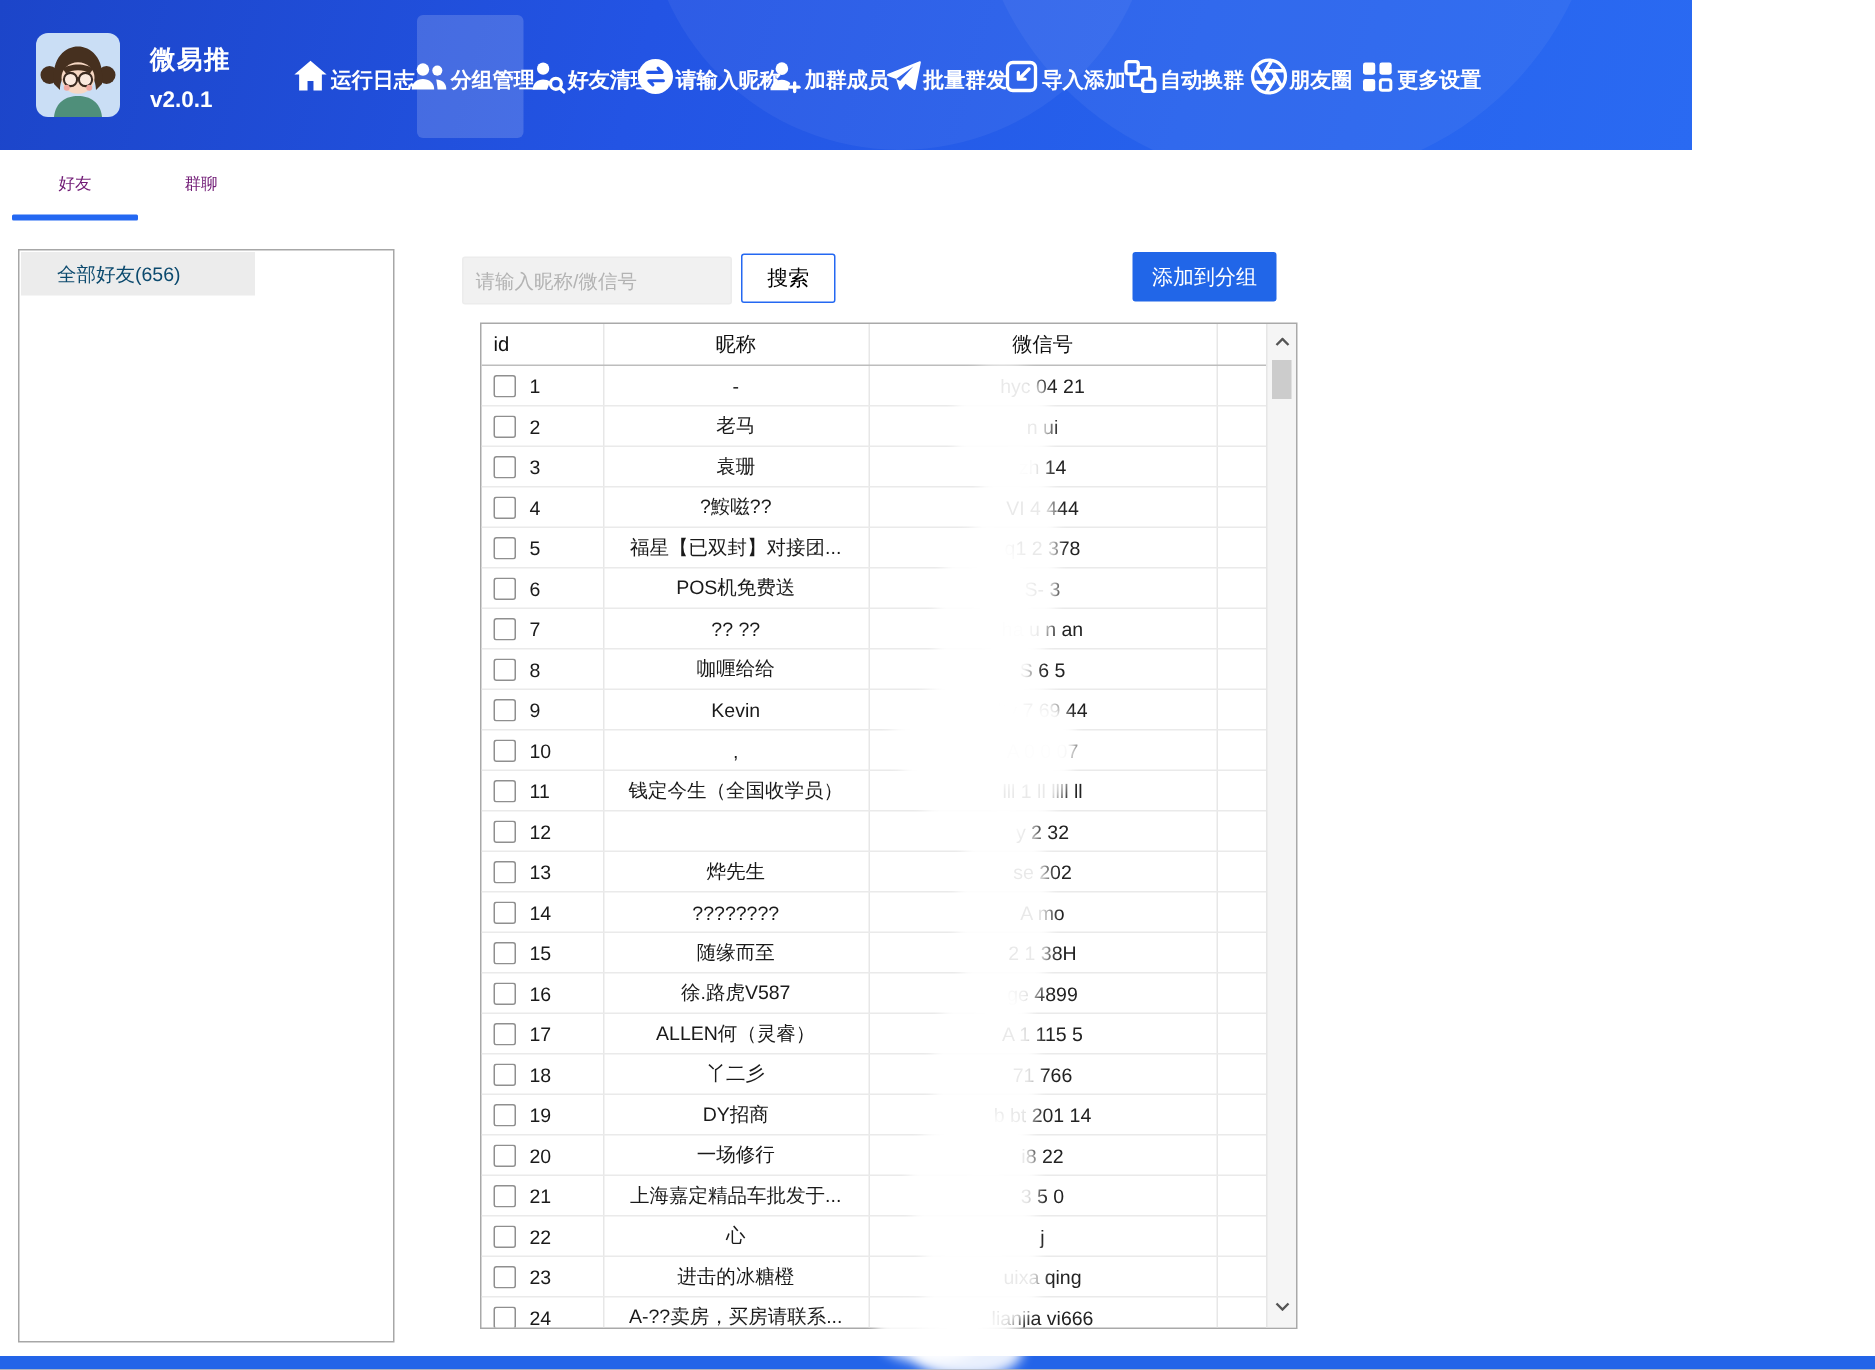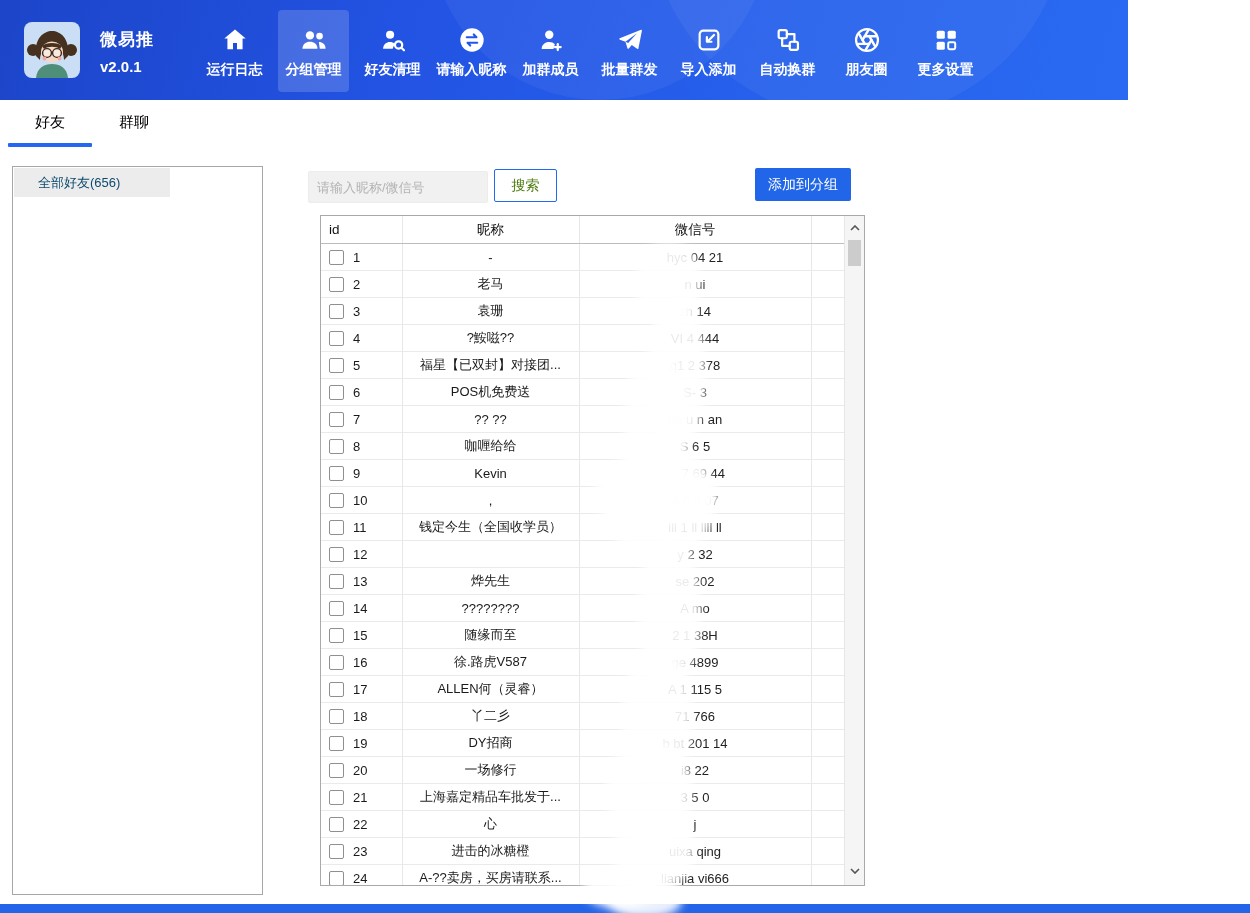--- a/index.html
+++ b/index.html
@@ -11,50 +11,50 @@
           background:linear-gradient(105deg,#1c45c9 0%,#2354e4 38%,#2661ec 70%,#2a6af2 100%);overflow:hidden;}
   .header::before{content:'';position:absolute;width:340px;height:340px;border-radius:50%;
           background:rgba(255,255,255,0.05);left:430px;top:-240px;}
   .header::after{content:'';position:absolute;width:420px;height:420px;border-radius:50%;
           background:rgba(255,255,255,0.05);right:60px;top:-300px;}
   .logo{position:absolute;left:24px;top:22px;width:56px;height:56px;border-radius:8px;overflow:hidden;z-index:2;}
   .app-title{position:absolute;left:100px;top:28px;color:#fff;z-index:2;}
   .app-title .name{font-size:17px;font-weight:700;letter-spacing:1px;}
   .app-title .ver{font-size:15px;font-weight:700;margin-top:7px;}
   .main-nav{position:absolute;left:199px;top:10px;display:flex;z-index:2;}
-  .nav-item{width:71px;height:82px;margin-right:8px;display:flex;flex-direction:column;
+  .nav-item{width:71px;height:82px;margin-right:8px;display:flex;flex-direction:row;
             align-items:center;justify-content:center;border-radius:4px;cursor:pointer;}
   .nav-item.active{background:rgba(255,255,255,0.17);}
   .nav-ico{height:32px;display:flex;align-items:center;justify-content:center;}
   .nav-ico svg{display:block;}
   .nav-label{color:#fff;font-size:14px;font-weight:700;margin-top:5px;white-space:nowrap;}
   .win-btn{position:absolute;color:#fff;z-index:3;cursor:pointer;font-size:22px;line-height:22px;font-weight:400;}
   .btn-min{left:1148px;top:14px;}
   .btn-close{left:1210px;top:12px;}
 
   
   .tabbar{position:absolute;left:0;top:100px;width:1250px;height:48px;background:#fff;}
   .tab{position:absolute;top:0;width:84px;height:45px;display:flex;align-items:center;justify-content:center;
-       font-size:15px;color:#000000;cursor:pointer;}
+       font-size:11px;color:#701a75;cursor:pointer;}
   .tab-underline{position:absolute;top:43px;height:4px;width:84px;background:#2468f2;border-radius:1px;}
 
   
   .sidebar{position:absolute;left:12px;top:166px;width:251px;height:729px;background:#fff;
            border:1px solid #a7a7a7;box-sizing:border-box;}
   .side-item{margin:1px;width:fit-content;min-width:108px;padding:0 24px;height:29px;line-height:29px;
              font-size:13px;color:#0c4a6e;cursor:pointer;}
   .side-item.selected{background:#ececec;}
 
   
   .search-input{position:absolute;left:308px;top:171px;width:170px;height:30px;background:#f1f1f1;
                 border:1px solid #ececec;border-radius:2px;padding:0 0 0 8px;font-size:13px;color:#333;outline:none;
                 font-family:"Liberation Sans","DejaVu Sans",sans-serif;}
   .search-input::placeholder{color:#b3b3b3;}
   .btn-search{position:absolute;left:494px;top:169px;width:63px;height:33px;background:#fff;
-              border:1px solid #2468f2;border-radius:2px;color:#4d7c0f;font-size:14px;cursor:pointer;
+              border:1px solid #2468f2;border-radius:2px;color:#000000;font-size:14px;cursor:pointer;
               font-family:Liberation Sans, sans-serif;}
   .btn-add{position:absolute;left:755px;top:168px;width:96px;height:33px;background:#2166e8;border:none;
            border-radius:2px;color:#fff;font-size:14px;cursor:pointer;font-family:inherit;}
 
   
   .table{position:absolute;left:320px;top:215px;width:545px;height:671px;background:#fff;
          border:1px solid #a9a9a9;box-sizing:border-box;overflow:hidden;}
   .vline{position:absolute;top:0;bottom:0;width:1px;background:#e7e7e7;z-index:0;}
   .thead{position:relative;height:27px;border-bottom:1px solid #bdbdbd;display:flex;align-items:center;
          font-size:13.5px;color:#111;z-index:1;}

